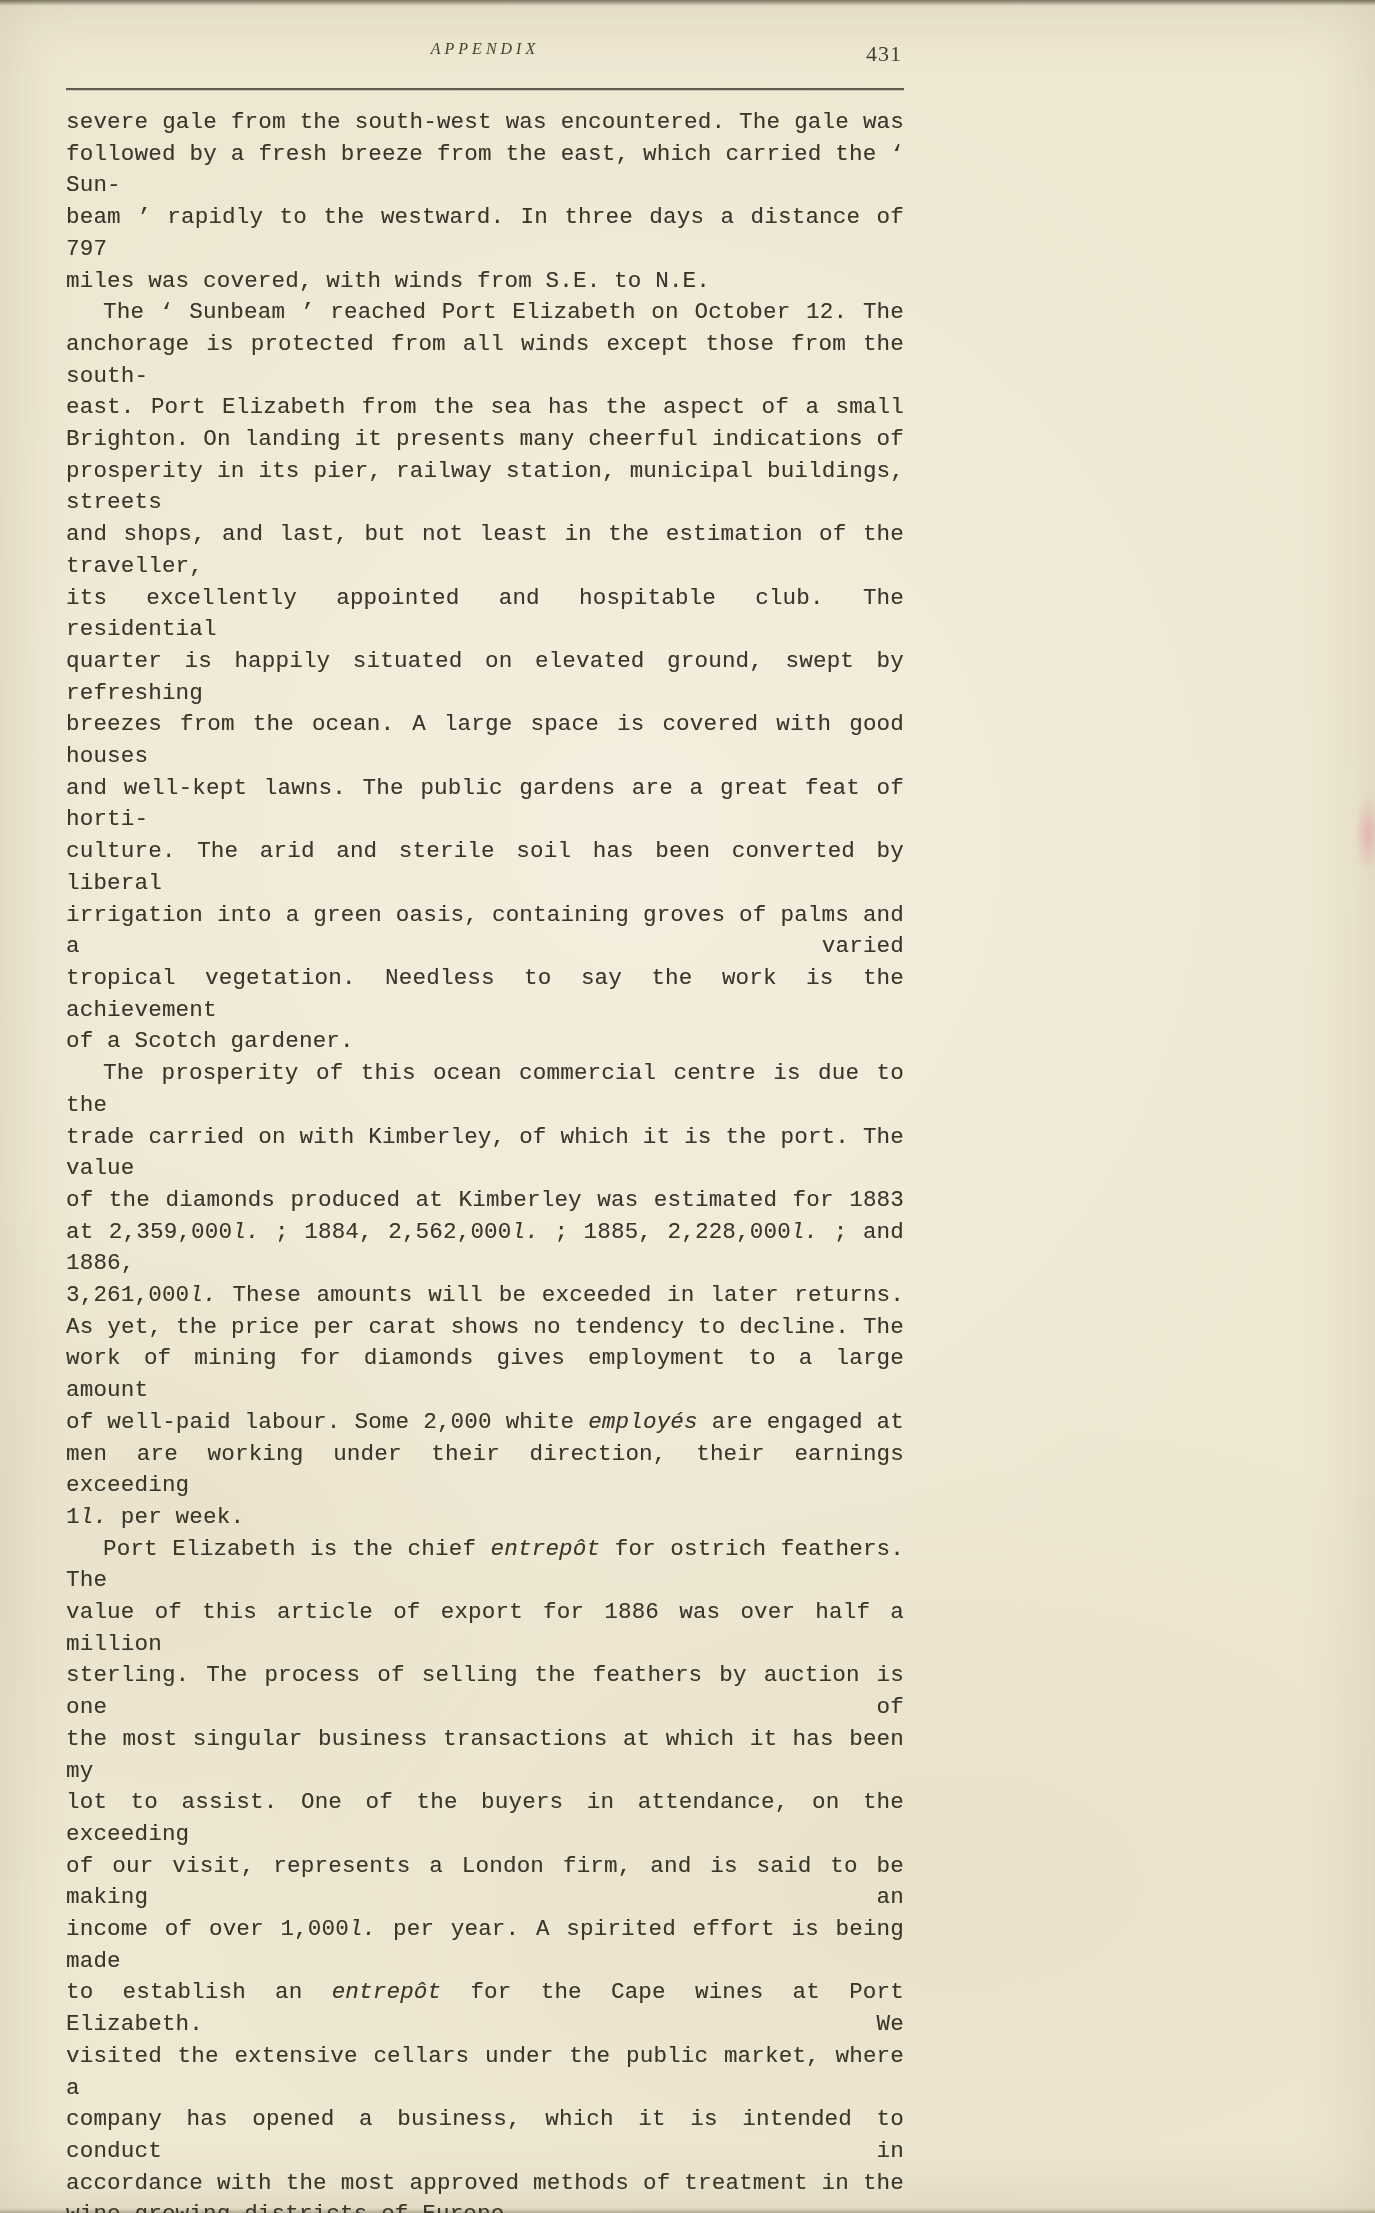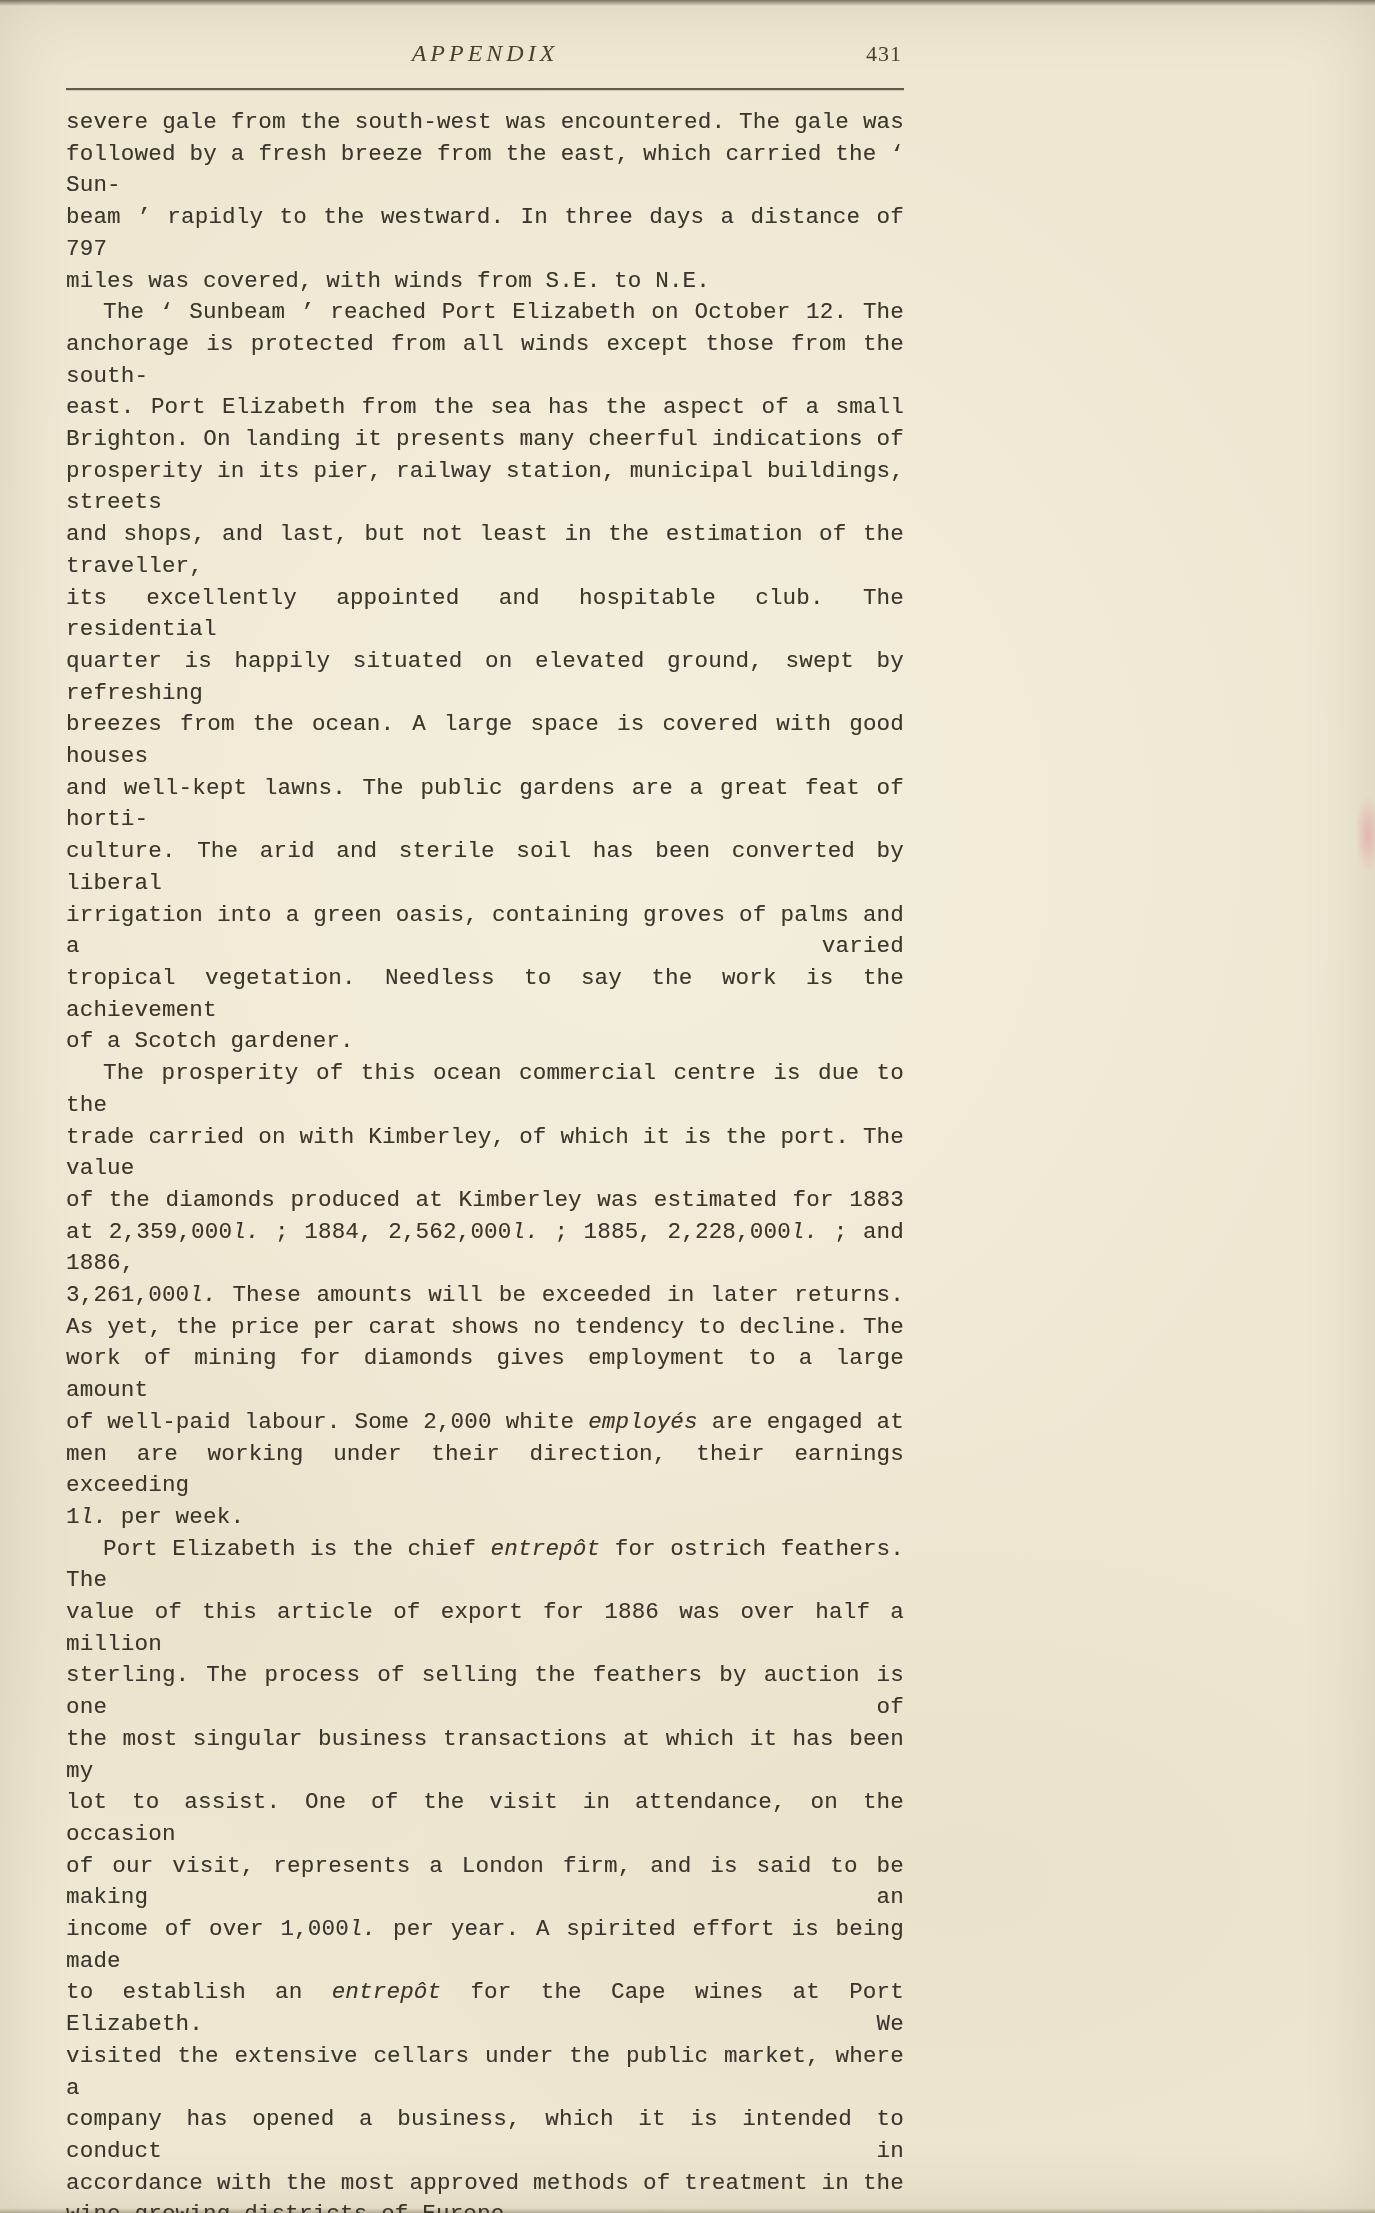--- a/index.html
+++ b/index.html
@@ -54,21 +54,21 @@
     width: 838px;
   }
   .header {
     position: relative;
     height: 34px;
   }
   .running-title {
     display: block;
     text-align: center;
     font-style: italic;
-    font-size: 24px;
+    font-size: 16px;
     letter-spacing: 4px;
     color: #46422f;
   }
   .page-number {
     position: absolute;
     right: 2px;
     top: 1px;
     font-size: 22px;
     letter-spacing: 1px;
     color: #46422f;
@@ -150,21 +150,21 @@
           <div class="line">work of mining for diamonds gives employment to a large amount</div>
           <div class="line">of well-paid labour. Some 2,000 white <i>employés</i> are engaged at</div>
           <div class="line">men are working under their direction, their earnings exceeding</div>
           <div class="line flush">1<i>l.</i> per week.</div>
         </div>
         <div class="paragraph">
           <div class="line indent">Port Elizabeth is the chief <i>entrepôt</i> for ostrich feathers. The</div>
           <div class="line">value of this article of export for 1886 was over half a million</div>
           <div class="line">sterling. The process of selling the feathers by auction is one of</div>
           <div class="line">the most singular business transactions at which it has been my</div>
-          <div class="line">lot to assist. One of the visit in attendance, on the occasion</div>
+          <div class="line">lot to assist. One of the buyers in attendance, on the exceeding</div>
           <div class="line">of our visit, represents a London firm, and is said to be making an</div>
           <div class="line">income of over 1,000<i>l.</i> per year. A spirited effort is being made</div>
           <div class="line">to establish an <i>entrepôt</i> for the Cape wines at Port Elizabeth. We</div>
           <div class="line">visited the extensive cellars under the public market, where a</div>
           <div class="line">company has opened a business, which it is intended to conduct in</div>
           <div class="line">accordance with the most approved methods of treatment in the</div>
           <div class="line flush">wine-growing districts of Europe.</div>
         </div>
         <div class="paragraph">
           <div class="line indent">A day was spent at Port Elizabeth, and two days of rapid sailing</div>

